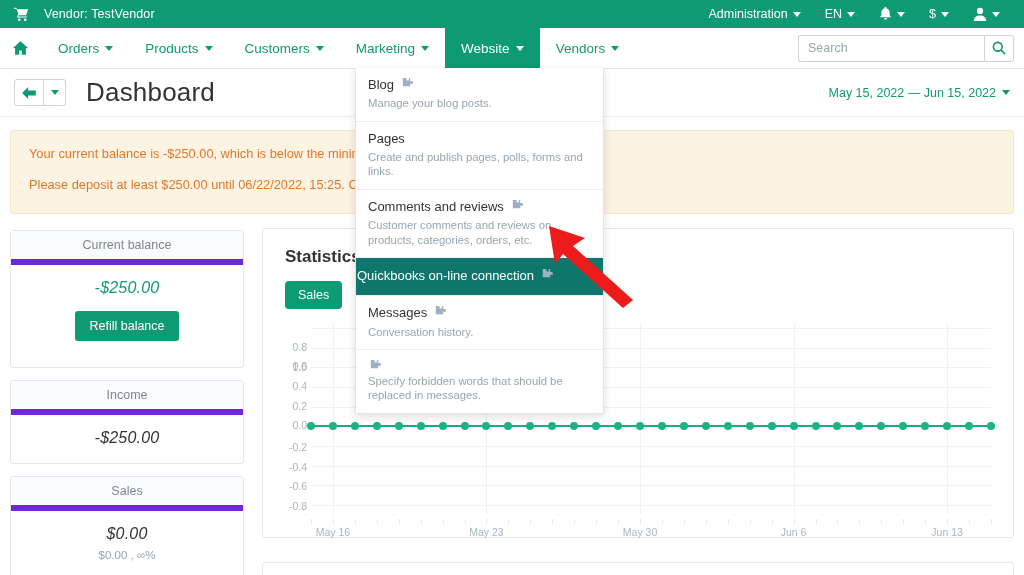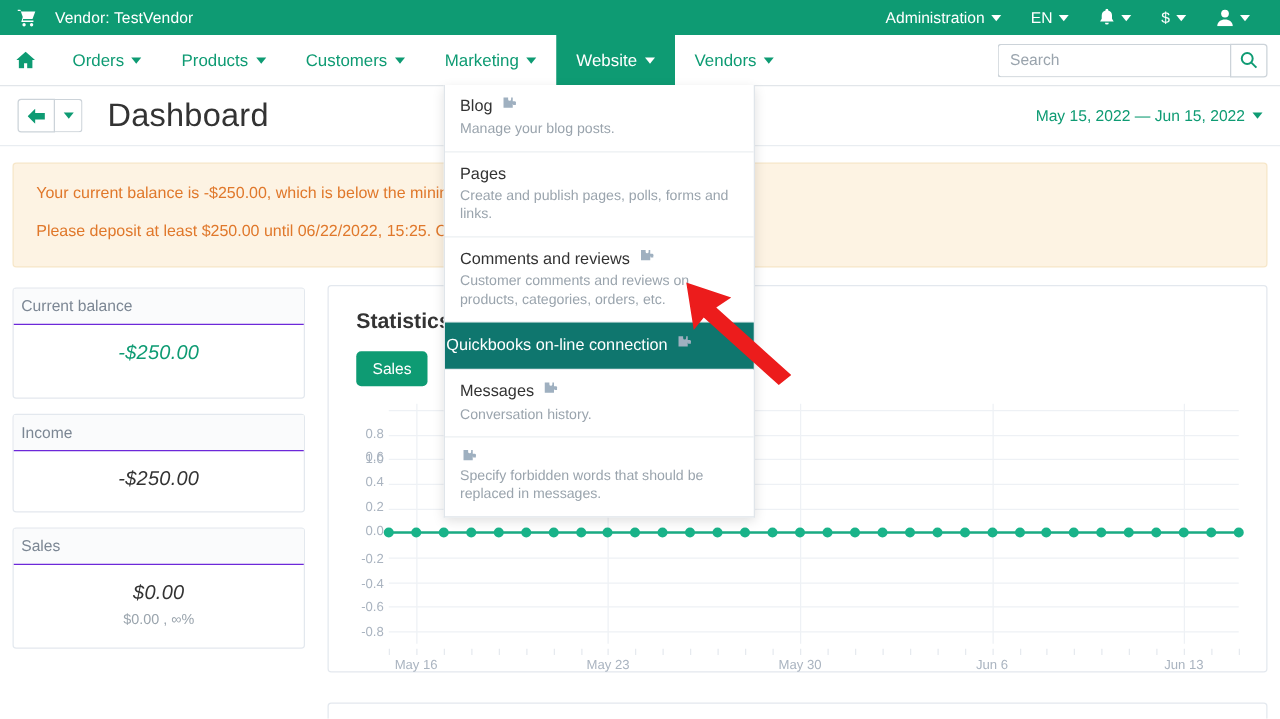--- a/index.html
+++ b/index.html
@@ -74,21 +74,21 @@
     background: #fdf3e3; border: 1px solid #f6e6c8; border-radius: 3px;
     padding: 16px 18px; z-index: 4;
   }
   .alert .line { color:#e0782b; font-size:12.8px; line-height: 1.1; }
   .alert .line + .line { margin-top: 17px; }
 
   
   .leftcol { position:absolute; left:10px; top: 230px; width: 234px; z-index: 3; }
   .card { border:1px solid #e3e8ee; border-radius:3px; background:#fff; margin-bottom: 12px; }
   .card-head {
-    background:#fafbfc; border-bottom:1px solid #6d28d9; 
+    background:#fafbfc; border-bottom:6px solid #6d28d9; text-align:center;
     font-size:12.5px; color:#7c8794; padding: 7px 6px;
   }
   .card-body { text-align:center; padding: 14px 10px 16px; }
   .big-val { font-size: 16px; color:#333; letter-spacing:.2px;font-style:italic; }
   .big-val.green { color:#0e9b73; }
   .sub-val { font-size: 11.5px; color:#9aa4ad; margin-top: 6px; }
   .btn-primary {
     display:inline-block; margin-top: 14px; background:#0e9b73; color:#fff;
     border:none; border-radius:3px; padding: 8px 14px; font-size:12.5px;
     font-family:"Liberation Sans", sans-serif;
@@ -252,20 +252,21 @@
     <div class="line">Your current balance is -$250.00, which is below the minimum allowe</div>
     <div class="line">Please deposit at least $250.00 until 06/22/2022, 15:25. Otherwise y</div>
   </div>
 
   <div class="leftcol">
 
     <div class="card bal">
       <div class="card-head">Current balance</div>
       <div class="card-body">
         <div class="big-val green">-$250.00</div>
+        <button class="btn-primary">Refill balance</button>
       </div>
     </div>
 
     <div class="card">
       <div class="card-head">Income</div>
       <div class="card-body">
         <div class="big-val">-$250.00</div>
       </div>
     </div>
 

